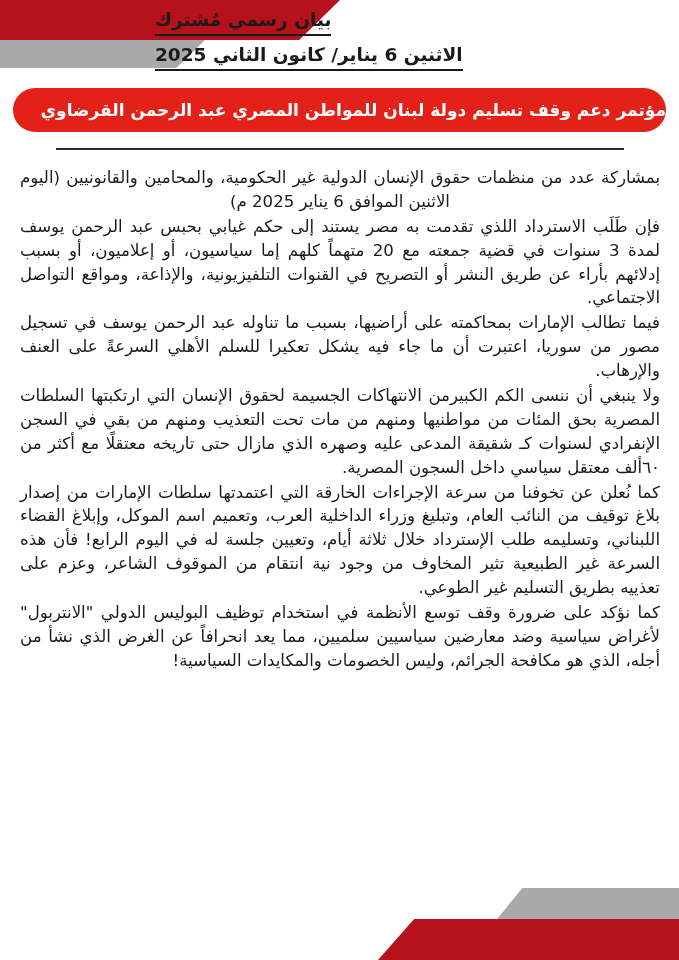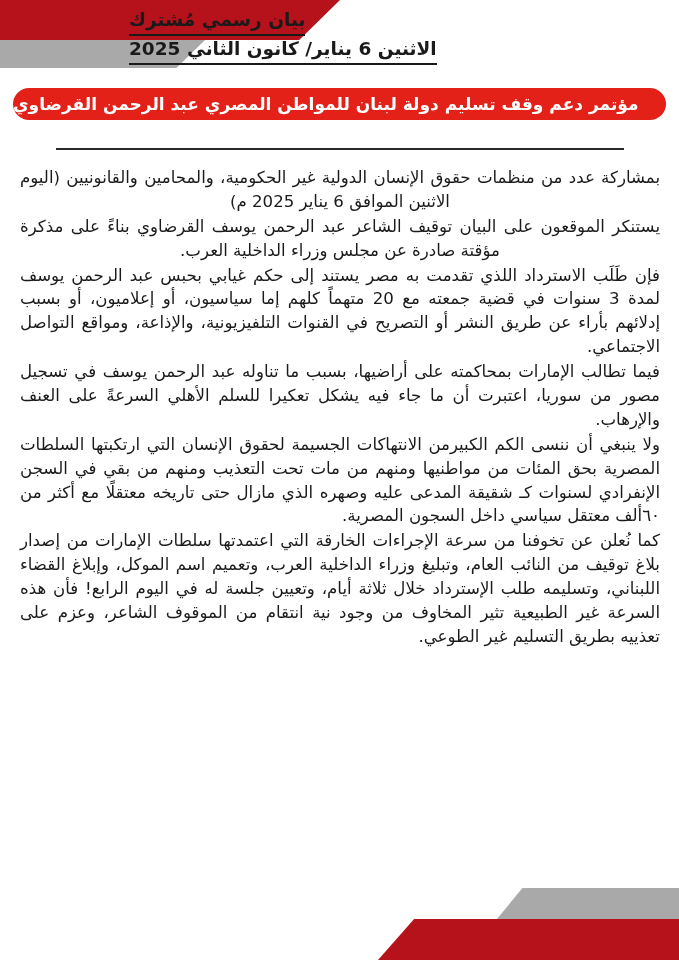--- a/index.html
+++ b/index.html
@@ -43,51 +43,51 @@
     top: 919px; left: 378px;
     width: 301px; height: 41px;
     background: #b5121b;
     clip-path: polygon(12% 0, 100% 0, 100% 100%, 0 100%);
   }
 
   
   #header-block {
     position: absolute;
     top: 8px;
-    right: 30px;
+    right: 4px;
     width: 520px;
     text-align: left;
     direction: rtl;
   }
   .hdr-line {
     display: inline-block;
     font-size: 18.5px;
     font-weight: bold;
     color: #1a1a1a;
     letter-spacing: 0px;
     border-bottom: 2px solid #1a1a1a;
     padding-bottom: 1px;
     white-space: nowrap;
     line-height: 1.35;
   }
   #header-title-row { text-align: left; }
-  #header-date-row  { text-align: left; margin-top: 1px; }
+  #header-date-row  { text-align: left; margin-top: 7px; }
 
   
   #headline-pill {
     position: absolute;
     top: 88px;
     left: 13px;
     right: 13px;
-    height: 32px;
+    height: 44px;
     background: #e32119;
     border-radius: 22px;
     display: flex;
     align-items: center;
-    justify-content: flex-end;
+    justify-content: flex-start;
   }
   #headline-text {
     color: #ffffff;
     font-size: 17px;
     font-weight: bold;
     white-space: nowrap;
     direction: rtl;
   }
 
   
@@ -138,23 +138,23 @@
   </div>
 
   <div id="headline-pill">
     <span id="headline-text">مؤتمر دعم وقف تسليم دولة لبنان للمواطن المصري عبد الرحمن القرضاوي</span>
   </div>
 
   <div id="divider"></div>
 
   <div id="body-copy">
     <p class="center-last">بمشاركة عدد من منظمات حقوق الإنسان الدولية غير الحكومية، والمحامين والقانونيين (اليوم الاثنين الموافق 6 يناير 2025 م)</p>
-    <p class="center-last">يستنكر الموقعون على البيان توقيف الشاعر عبد الرحمن يوسف القرضاوي بناءً على مذكرة مؤقتة صادرة عن مجلس وزراء الداخلية العرب.</p>
     <p>فإن طَلَب الاسترداد اللذي تقدمت به مصر يستند إلى حكم غيابي بحبس عبد الرحمن يوسف لمدة 3 سنوات في قضية جمعته مع 20 متهماً كلهم إما سياسيون، أو إعلاميون، أو بسبب إدلائهم بأراء عن طريق النشر أو التصريح في القنوات التلفيزيونية، والإذاعة، ومواقع التواصل الاجتماعي.</p>
     <p>فيما تطالب الإمارات بمحاكمته على أراضيها، بسبب ما تناوله عبد الرحمن يوسف في تسجيل مصور من سوريا، اعتبرت أن ما جاء فيه يشكل تعكيرا للسلم الأهلي السرعةً على العنف والإرهاب.</p>
     <p>ولا ينبغي أن ننسى الكم الكبيرمن الانتهاكات الجسيمة لحقوق الإنسان التي ارتكبتها السلطات المصرية بحق المئات من مواطنيها ومنهم من مات تحت التعذيب ومنهم من بقي في السجن الإنفرادي لسنوات كـ شقيقة المدعى عليه وصهره الذي مازال حتى تاريخه معتقلًا مع أكثر من ٦٠ألف معتقل سياسي داخل السجون المصرية.</p>
     <p>كما نُعلن عن تخوفنا من سرعة الإجراءات الخارقة التي اعتمدتها سلطات الإمارات من إصدار بلاغ توقيف من النائب العام، وتبليغ وزراء الداخلية العرب، وتعميم اسم الموكل، وإبلاغ القضاء اللبناني، وتسليمه طلب الإسترداد خلال ثلاثة أيام، وتعيين جلسة له في اليوم الرابع! فأن هذه السرعة غير الطبيعية تثير المخاوف من وجود نية انتقام من الموقوف الشاعر، وعزم على تعذييه بطريق التسليم غير الطوعي.</p>
+    <p>كما نؤكد على ضرورة وقف توسع الأنظمة في استخدام توظيف البوليس الدولي "الانتربول" لأغراض سياسية وضد معارضين سياسيين سلميين، مما يعد انحرافاً عن الغرض الذي نشأ من أجله، الذي هو مكافحة الجرائم، وليس الخصومات والمكايدات السياسية!</p>
   </div>
 
   <div class="band" id="band-bot-gray"></div>
   <div class="band" id="band-bot-red"></div>
 
 </div>
 
 </body></html>

